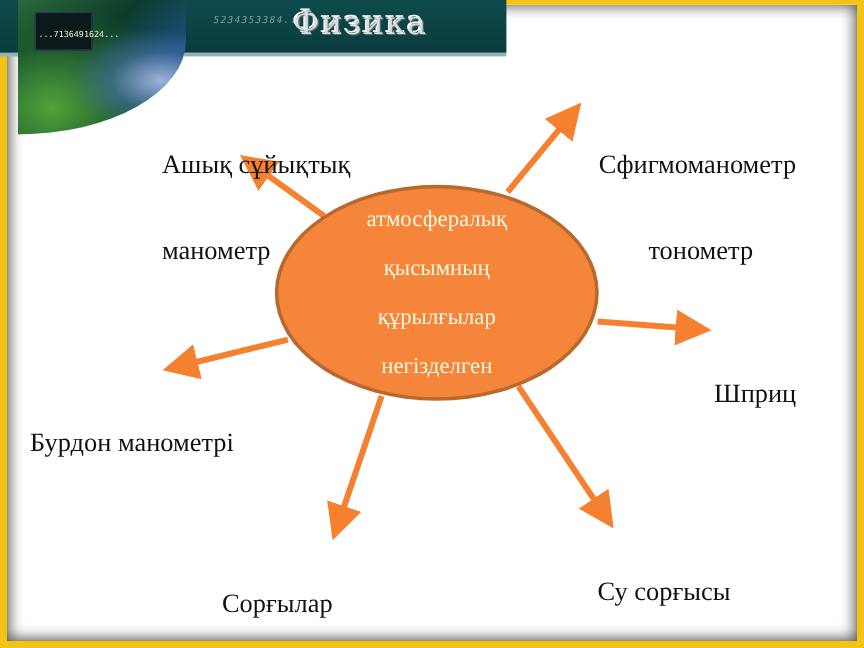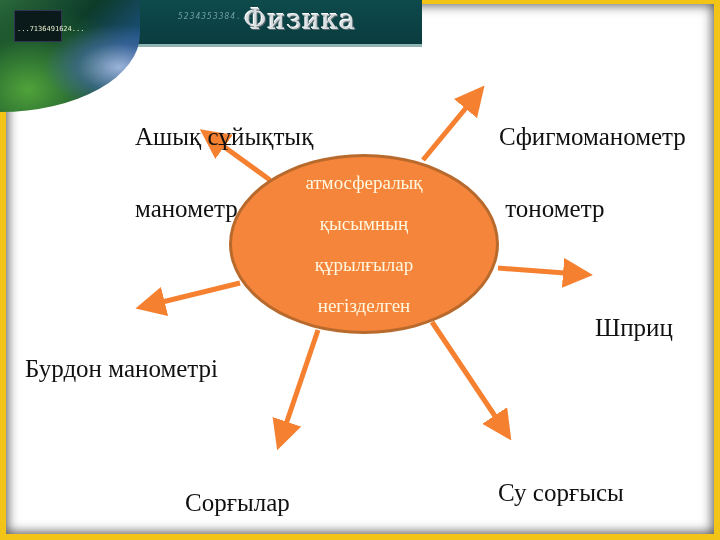--- a/index.html
+++ b/index.html
@@ -16,21 +16,21 @@
                 inset -8px 0 10px -4px rgba(80,80,80,0.6),
                 inset 0 -8px 10px -4px rgba(80,80,80,0.6),
                 inset 0 8px 10px -4px rgba(80,80,80,0.5);
   }
   .header-band {
     position: absolute; left: 0; top: 0; width: 422px; height: 44px;
     background: linear-gradient(180deg, #0e4a4c 0%, #0a3c3f 100%);
     border-bottom: 3px solid #8fb4b2;
   }
   .header-art {
-    position: absolute; left: 0; top: 0; width: 140px; height: 112px;
+    position: absolute; left: 15px; top: 0; width: 140px; height: 112px;
     background:
       radial-gradient(ellipse at 85% 60%, rgba(170,190,230,0.9) 0%, rgba(70,110,170,0.6) 25%, transparent 45%),
       radial-gradient(ellipse at 20% 80%, #4fa33a 0%, #1e5a2e 40%, transparent 70%),
       linear-gradient(135deg, #2b6a3a 0%, #0d3b2a 40%, #1a4f7a 70%, #213e6f 100%);
     border-bottom-right-radius: 100% 70%;
   }
   .chip {
     position: absolute; left: 14px; top: 10px; width: 46px; height: 30px;
     background: #0a1a1a; border: 1px solid #335;
   }
@@ -57,21 +57,21 @@
     border-radius: 50%;
     background: #f5853a;
     border: 3px solid #b86a2d;
     box-sizing: border-box;
     display: flex; flex-direction: column; align-items: center; justify-content: center; gap: 16px;
   }
   .hub-line {
     color: #fff7e0; font-size: 19px; line-height: 25px; text-align: center;
   }
   .label {
-    position: absolute; font-size: 25px; line-height: 24px; color: #111;
+    position: absolute; font-size: 22px; line-height: 24px; color: #111;
     white-space: pre;
   }
 </style>
 </head>
 <body>
 
 <div class="slide"></div>
 
 <div class="header-band">
   <span class="header-digits">5234353384...</span>
@@ -104,21 +104,21 @@
   <span class="hub-line">қысымның</span>
   <span class="hub-line">құрылғылар</span>
   <span class="hub-line">негізделген</span>
 </div>
 
 <div class="label" style="left:135px; top:77px;">
   <div>Ашық сұйықтық</div>
   <div>манометр</div>
 </div>
 
-<div class="label" style="left:499px; top:77px;">
+<div class="label" style="left:499px; top:77px;text-align:center;">
   <div>Сфигмоманометр</div>
   <div> тонометр</div>
 </div>
 
 <div class="label" style="left:595px; top:268px;">
   <div>Шприц</div>
 </div>
 
 <div class="label" style="left:498px; top:433px;">
   <div>Су сорғысы</div>

